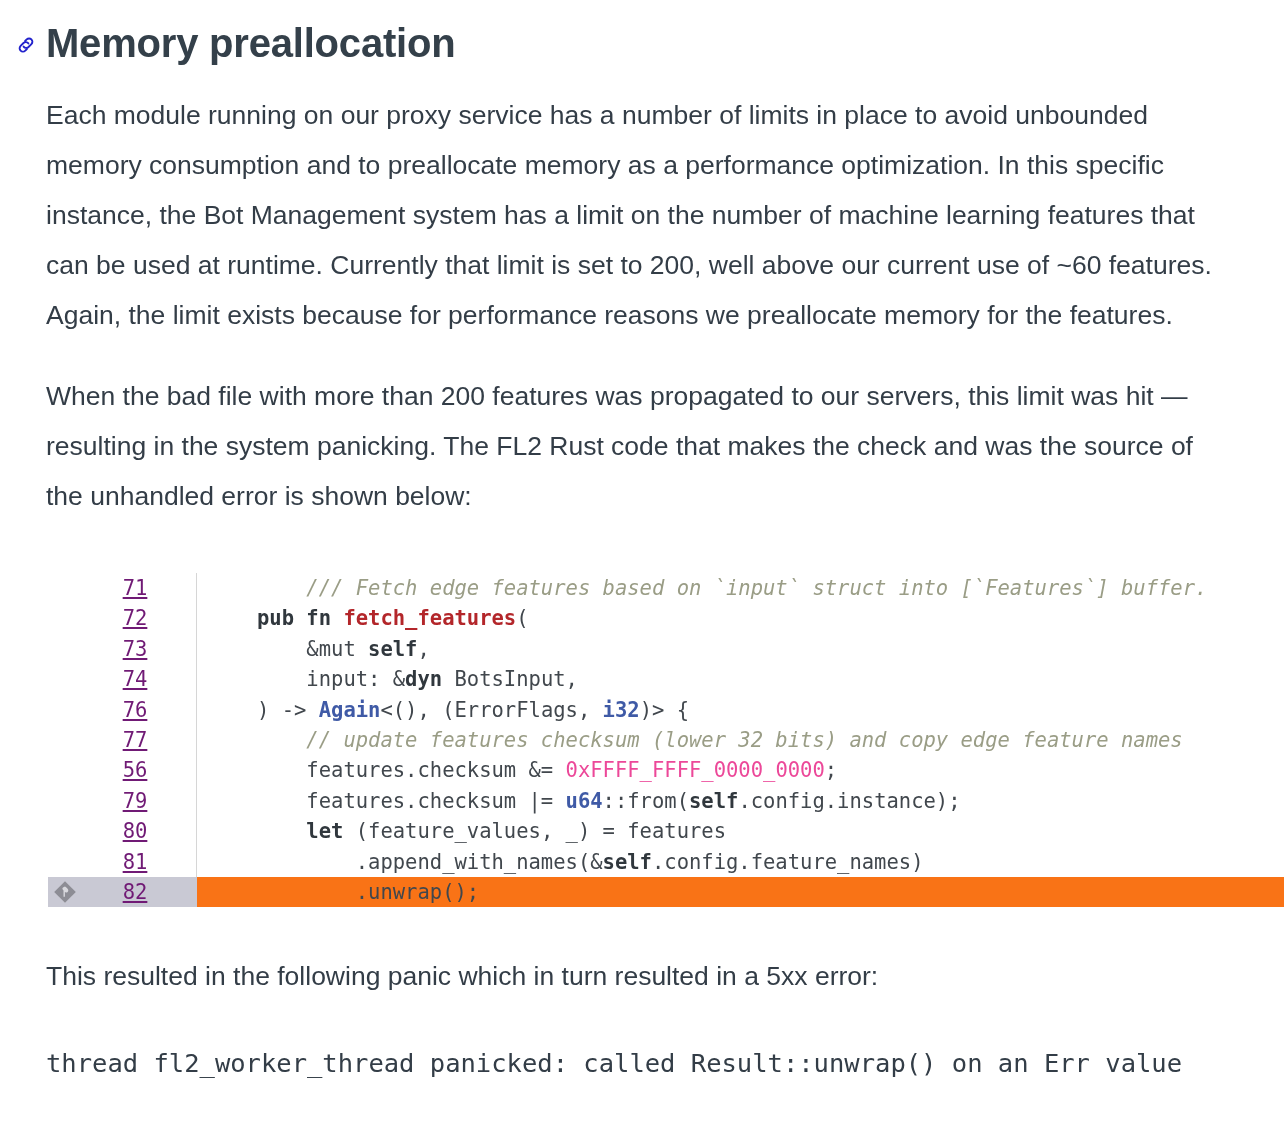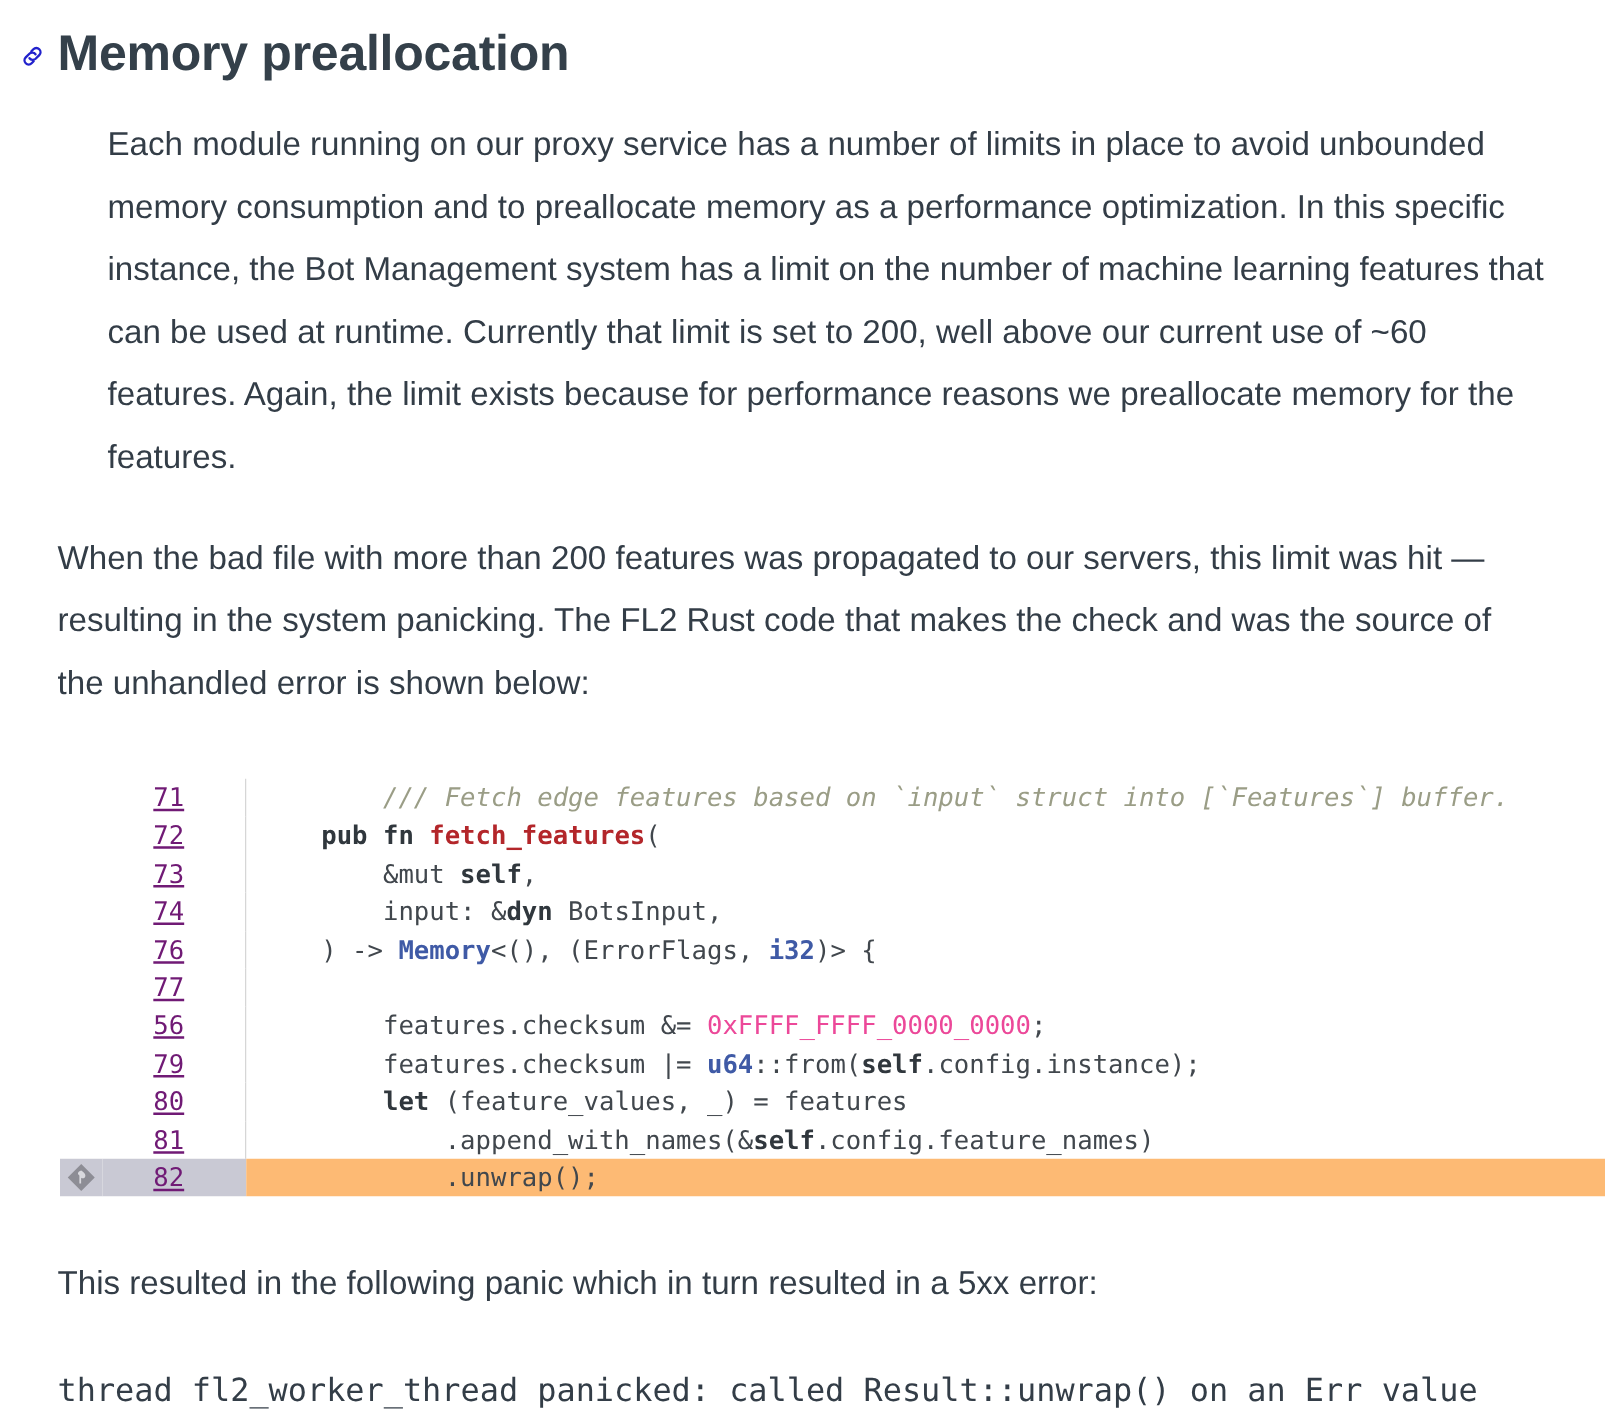--- a/index.html
+++ b/index.html
@@ -53,21 +53,21 @@
     padding-right: 40px;
   }
   p.para {
     margin: 0;
     font-size: 26.5px;
     line-height: 50px;
     color: #333d47;
     max-width: 1185px;
     font-weight: normal;
   }
-  p.para-1 { margin-top: 18px; margin-left: 40px; }
+  p.para-1 { margin-top: 18px; }
   p.para-2 { margin-top: 31px; }
   p.para-3 { margin-top: 0; }
 
   
   .code-block {
     margin-top: 52px;
     margin-left: 48px;
     margin-right: 0;
     background: #ffffff;
     font-family: "DejaVu Sans Mono", monospace;
@@ -109,21 +109,21 @@
     padding-left: 60px;
     color: #41474d;
     line-height: 30.4px;
   }
   .code-line.highlight .gutter-mark,
   .code-line.highlight .lineno {
     background: #c9c9d4;
   }
   .code-line.highlight .divider { background: #c9c9d4; }
   .code-line.highlight .code-text {
-    background: #fdba74;
+    background: #f97316;
   }
 
   .diamond-icon { display: block; }
 
   
   .t-comment { color: #9a9d86; font-style: italic; }
   .t-kw      { color: #30373d; font-weight: bold; }
   .t-fn      { color: #b3262a; font-weight: bold; }
   .t-type    { color: #3f5aa6; font-weight: bold; }
   .t-num     { color: #ec4899; }
@@ -159,22 +159,22 @@
     <p class="para para-1">Each module running on our proxy service has a number of limits in place to avoid unbounded memory consumption and to preallocate memory as a performance optimization. In this specific instance, the Bot Management system has a limit on the number of machine learning features that can be used at runtime. Currently that limit is set to 200, well above our current use of ~60 features. Again, the limit exists because for performance reasons we preallocate memory for the features.</p>
     <p class="para para-2">When the bad file with more than 200 features was propagated to our servers, this limit was hit — resulting in the system panicking. The FL2 Rust code that makes the check and was the source of the unhandled error is shown below:</p>
   </div>
 
   <div class="code-block">
     <div id="code-lines">
         <div class="code-line"><div class="gutter-mark"></div><div class="lineno">71</div><div class="divider"></div><div class="code-text"><span class="t-comment">    /// Fetch edge features based on `input` struct into [`Features`] buffer.</span></div></div>
         <div class="code-line"><div class="gutter-mark"></div><div class="lineno">72</div><div class="divider"></div><div class="code-text"><span class="t-kw">pub fn </span><span class="t-fn">fetch_features</span><span class="t-plain">(</span></div></div>
         <div class="code-line"><div class="gutter-mark"></div><div class="lineno">73</div><div class="divider"></div><div class="code-text"><span class="t-plain">    &amp;mut </span><span class="t-kw">self</span><span class="t-plain">,</span></div></div>
         <div class="code-line"><div class="gutter-mark"></div><div class="lineno">74</div><div class="divider"></div><div class="code-text"><span class="t-plain">    input: &amp;</span><span class="t-kw">dyn </span><span class="t-plain">BotsInput,</span></div></div>
-        <div class="code-line"><div class="gutter-mark"></div><div class="lineno">76</div><div class="divider"></div><div class="code-text"><span class="t-plain">) -&gt; </span><span class="t-type">Memory</span><span class="t-plain">&lt;(), (ErrorFlags, </span><span class="t-type">i32</span><span class="t-plain">)&gt; {</span></div></div>
-        <div class="code-line"><div class="gutter-mark"></div><div class="lineno">77</div><div class="divider"></div></div>
+        <div class="code-line"><div class="gutter-mark"></div><div class="lineno">76</div><div class="divider"></div><div class="code-text"><span class="t-plain">) -&gt; </span><span class="t-type">Again</span><span class="t-plain">&lt;(), (ErrorFlags, </span><span class="t-type">i32</span><span class="t-plain">)&gt; {</span></div></div>
+        <div class="code-line"><div class="gutter-mark"></div><div class="lineno">77</div><div class="divider"></div><div class="code-text"><span class="t-comment">    // update features checksum (lower 32 bits) and copy edge feature names</span></div></div>
         <div class="code-line"><div class="gutter-mark"></div><div class="lineno">56</div><div class="divider"></div><div class="code-text"><span class="t-plain">    features.checksum &amp;= </span><span class="t-num">0xFFFF_FFFF_0000_0000</span><span class="t-plain">;</span></div></div>
         <div class="code-line"><div class="gutter-mark"></div><div class="lineno">79</div><div class="divider"></div><div class="code-text"><span class="t-plain">    features.checksum |= </span><span class="t-type">u64</span><span class="t-plain">::from(</span><span class="t-kw">self</span><span class="t-plain">.config.instance);</span></div></div>
         <div class="code-line"><div class="gutter-mark"></div><div class="lineno">80</div><div class="divider"></div><div class="code-text"><span class="t-kw">    let </span><span class="t-plain">(feature_values, _) = features</span></div></div>
         <div class="code-line"><div class="gutter-mark"></div><div class="lineno">81</div><div class="divider"></div><div class="code-text"><span class="t-plain">        .append_with_names(&amp;</span><span class="t-kw">self</span><span class="t-plain">.config.feature_names)</span></div></div>
         <div class="code-line highlight"><div class="gutter-mark"><svg class="diamond-icon" width="26" height="26" viewBox="0 0 26 26">
               <path d="M13 2.2 23.8 13 13 23.8 2.2 13Z" fill="#8d8d95"></path>
               <path d="M13 7.4c2 1.5 3.3 2.5 3.3 4.1 0 1.3-1 2.1-2.1 2.1-.6 0-1-.2-1.3-.5v4.6h-1.4v-6.3c-.7-.5-1.1-1-1.1-1.8 0-.9.9-1.6 2.6-2.2Z" fill="#d9d9de"></path>
             </svg></div><div class="lineno">82</div><div class="divider"></div><div class="code-text"><span class="t-plain">        .unwrap();</span></div></div>
       </div>
   </div>

